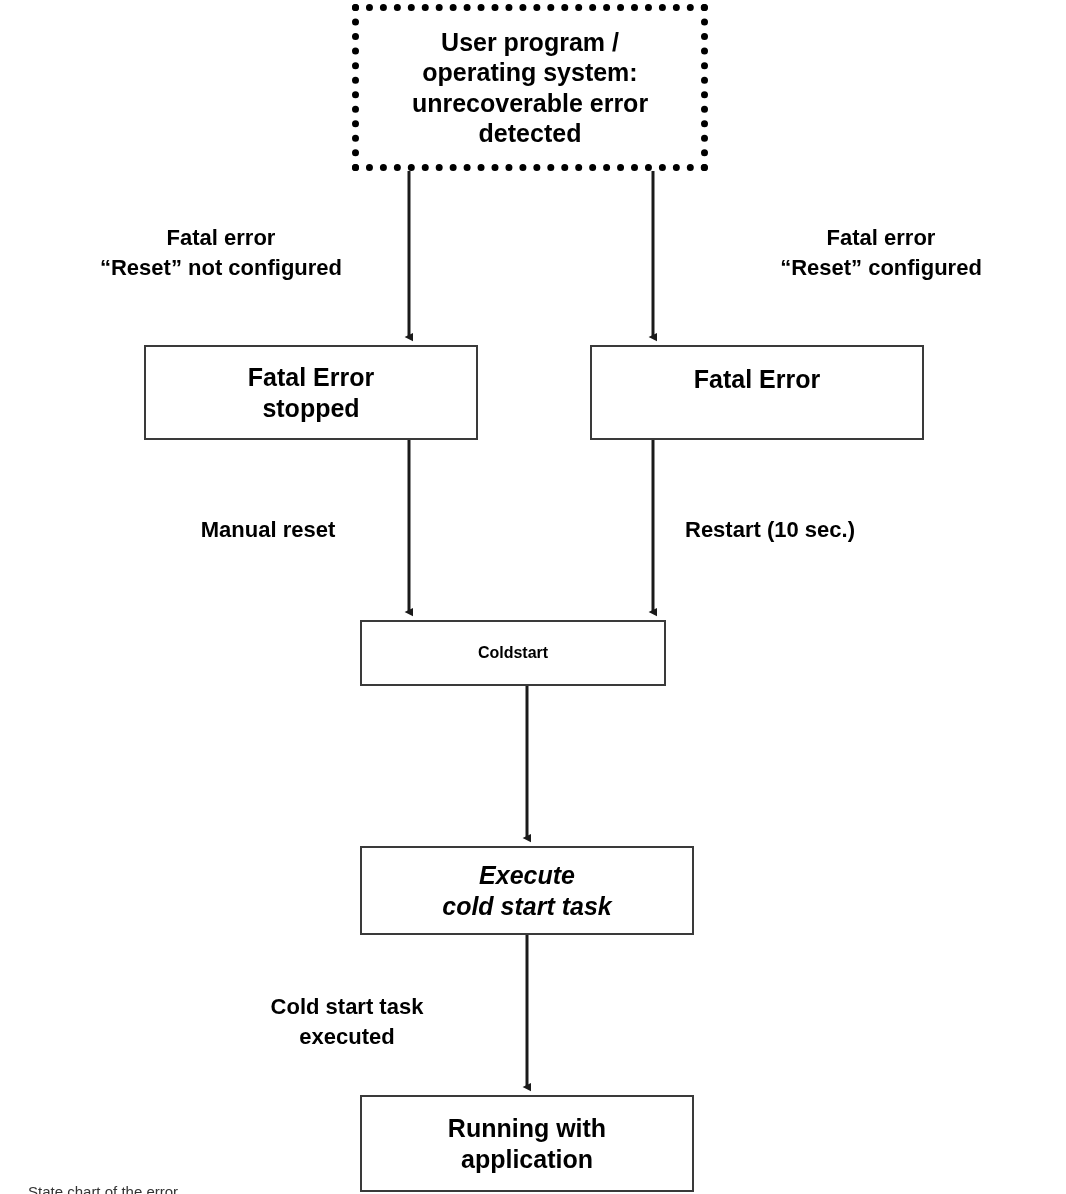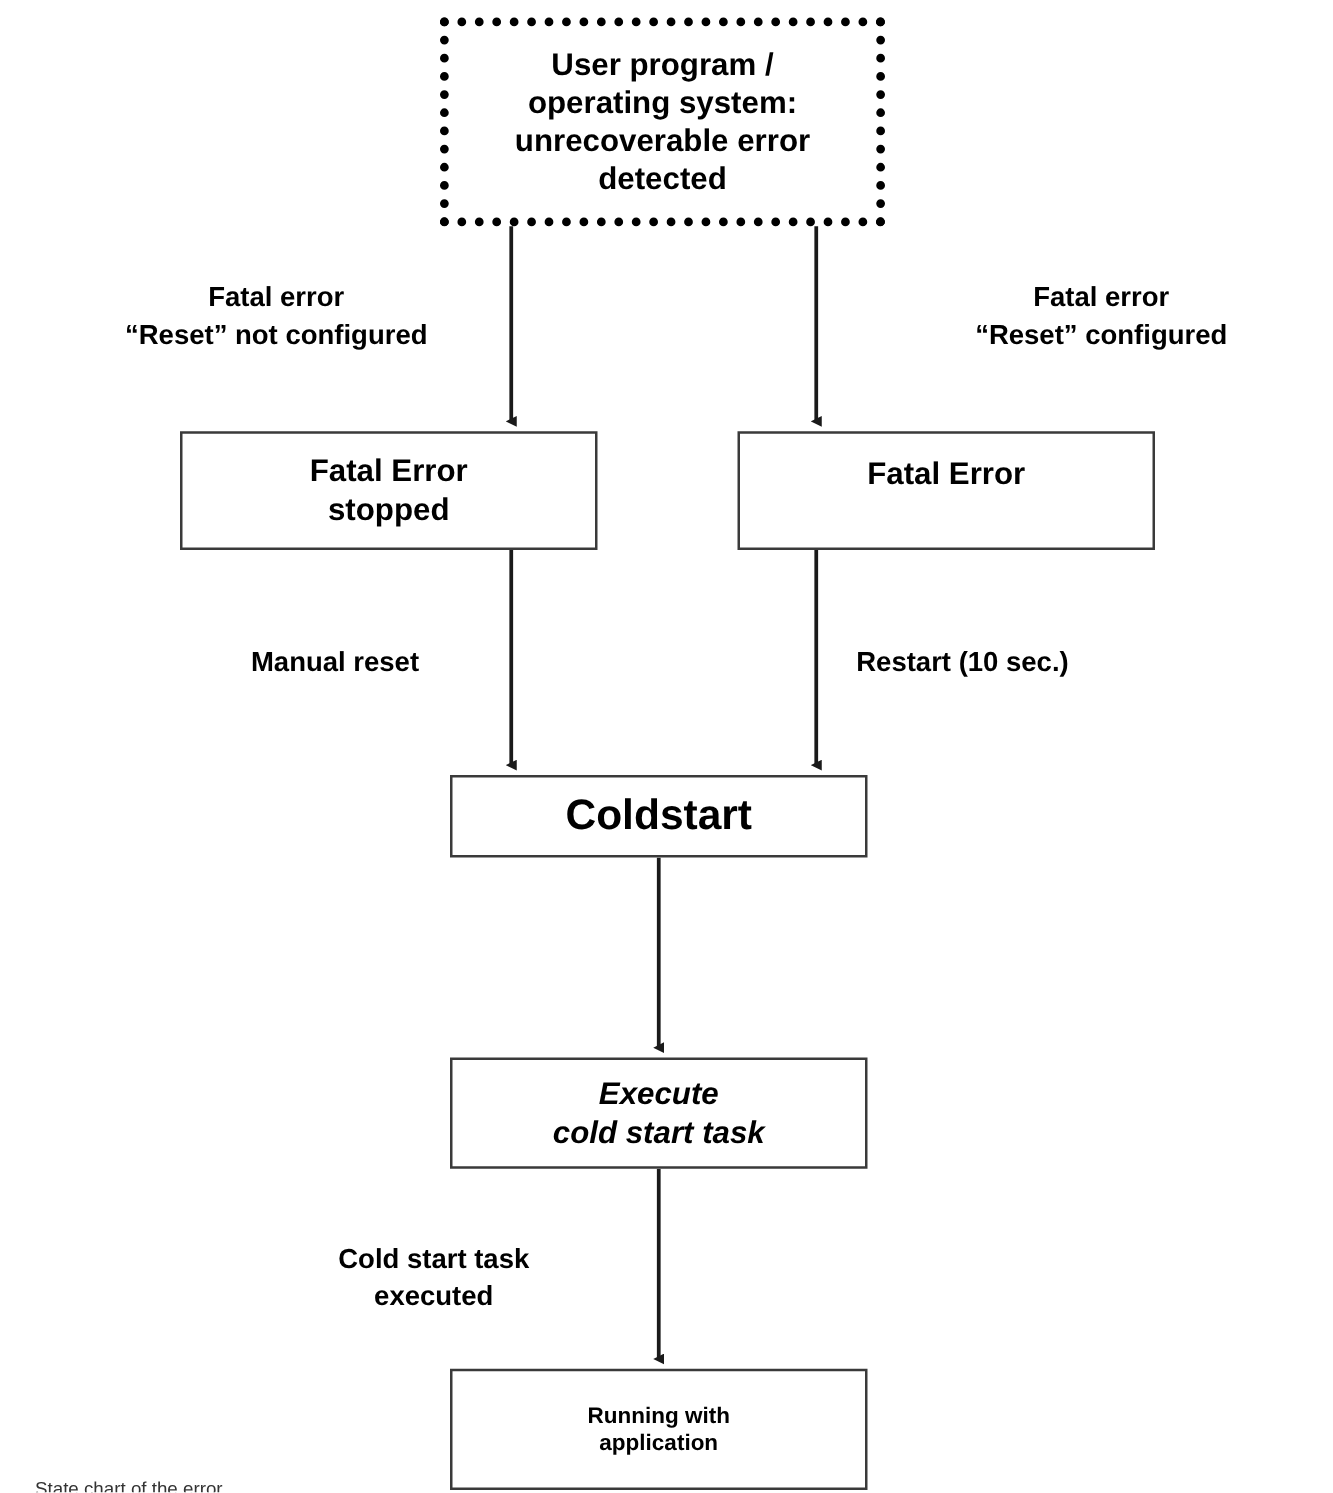--- a/index.html
+++ b/index.html
@@ -47,45 +47,45 @@
   }
   .node.solid {
     border: 2px solid #3a3a3a;
   }
   .node.dotted {
     border: 7px dotted #000000;
   }
 
   
   #node-trigger {
-    left: 352px;  top: 14px;    width: 356px; height: 167px;
+    left: 352px;  top: 4px;    width: 356px; height: 167px;
     font-size: 25px;
   }
   #node-fatal-stopped {
     left: 144px;  top: 345px;  width: 334px; height: 95px;
     font-size: 25px;
   }
   #node-fatal-error {
     left: 590px;  top: 345px;  width: 334px; height: 95px;
     font-size: 25px;
     align-items: flex-start;
     padding-top: 17px;
   }
   #node-coldstart {
-    left: 360px;  top: 620px;  width: 334px; height: 66px;
-    font-size: 34px;
+    left: 360px;  top: 620px;  width: 306px; height: 66px;
+    font-size: 16px;
   }
   #node-execute {
     left: 360px;  top: 846px;  width: 334px; height: 89px;
     font-size: 25px;
     font-style: italic;
   }
   #node-running {
     left: 360px;  top: 1095px; width: 334px; height: 97px;
-    font-size: 18px;
+    font-size: 25px;
   }
 
   
   .edge-label {
     position: absolute;
     color: #000000;
     font-weight: bold;
     font-size: 22px;
     line-height: 1.35;
     text-align: center;

